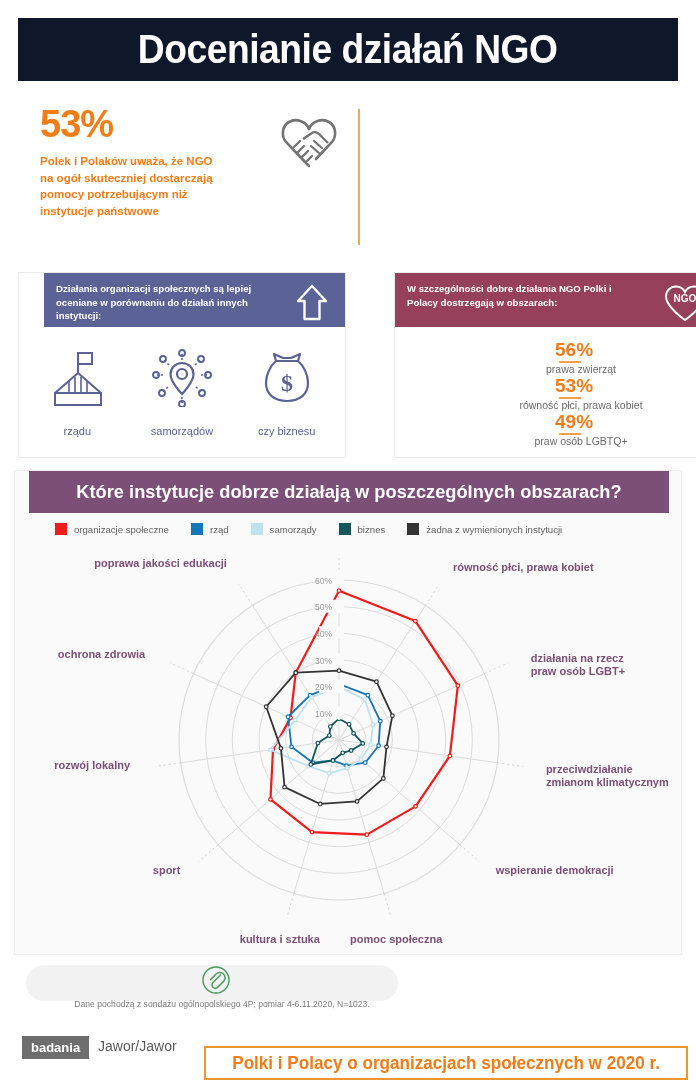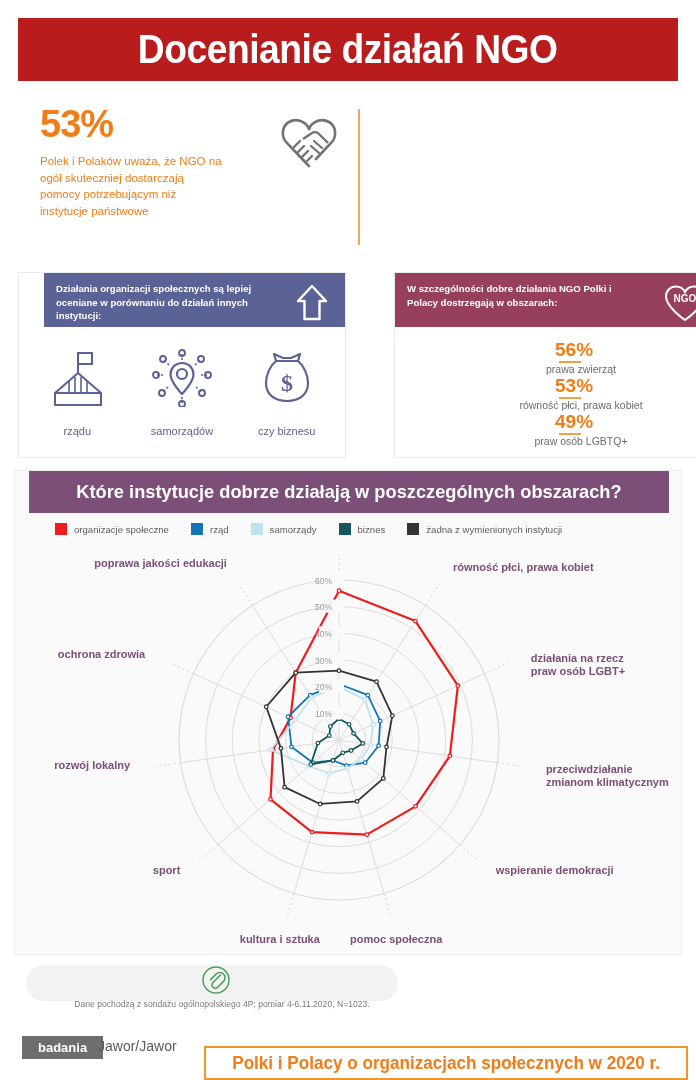--- a/index.html
+++ b/index.html
@@ -7,38 +7,38 @@
   body {
     background:#ffffff;
     font-family:"Liberation Sans", sans-serif;
     position:relative;
     overflow:hidden;
   }
 
   
   #title-banner{
     position:absolute; left:18px; top:18px; width:660px; height:63px;
-    background:#b91c1c; display:flex; align-items:center; justify-content:center;
+    background:#0f172a; display:flex; align-items:center; justify-content:center;
   }
   #title-banner .t{
     color:#ffffff; font-size:40px; font-weight:bold; letter-spacing:-0.5px;
     transform:scaleX(0.93); white-space:nowrap;
   }
 
   
   #stats-row{ position:absolute; left:18px; top:105px; width:660px; height:150px; }
   .stat-block{ position:absolute; top:0; width:320px; height:150px; }
   .stat-left{ left:22px; }
   .stat-right{ left:358px; }
   .stat-num{
     color:#f07d18; font-size:38px; font-weight:bold; line-height:1;
     margin-bottom:10px; letter-spacing:-1px;
   }
   .stat-text{
-    color:#f07d18; font-size:11.5px; font-weight:normal; line-height:1.45; width:185px;
+    color:#f07d18; font-size:11.5px; font-weight:bold; line-height:1.45; width:185px;
   }
   .stat-icon{ position:absolute; right:18px; top:8px; }
   .stat-divider{
     position:absolute; left:340px; top:4px; width:2px; height:136px; background:#f3a65a;
   }
 
   
   .card{
     position:absolute; top:272px; width:328px; height:186px;
     background:#ffffff; border:1px solid #eceaea;
@@ -94,21 +94,21 @@
   #footer-note{
     position:absolute; left:26px; top:965px; width:372px; height:36px;
     background:#f2f2f2; border-radius:18px; display:flex; align-items:center; padding-left:8px;flex-direction:column;
   }
   #footer-note .txt{ color:#7a7a7a; font-size:8.6px; margin-left:12px; }
 
   
   #bottom-bar{ position:absolute; left:0; top:1026px; width:696px; height:54px; }
   #badania-box{
     position:absolute; left:22px; top:10px; background:#6e6e6e; color:#fff;
-    font-size:13px; font-weight:bold; padding:4px 16px;
+    font-size:13px; font-weight:bold; padding:4px 9px;
   }
   #klon-jawor{
     position:absolute; left:98px; top:12px; color:#5a5a5a; font-size:14px;
   }
   #bottom-orange{
     position:absolute; left:196px; top:20px; width:484px; height:34px;
     border:2px solid #f1952f; display:flex; align-items:center; justify-content:center;margin-left:8px;
   }
   #bottom-orange .t{
     color:#f07d18; font-size:18px; font-weight:bold; transform:scaleX(0.95); white-space:nowrap;

